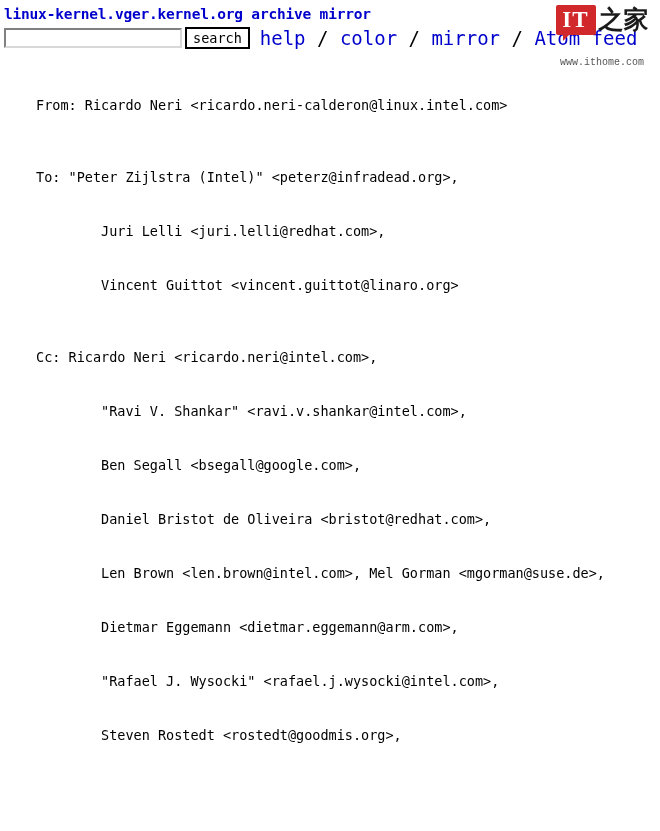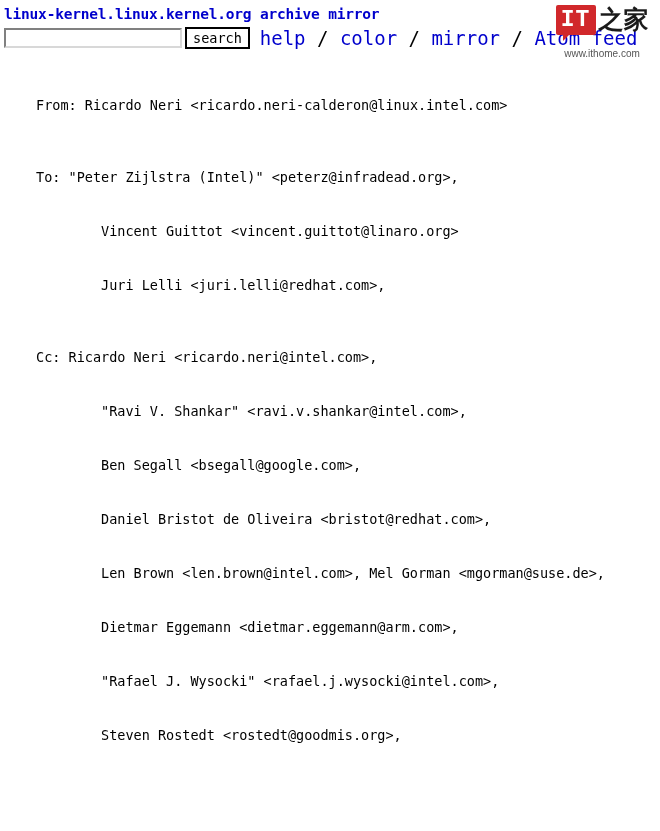--- a/index.html
+++ b/index.html
@@ -87,21 +87,21 @@
     display: flex;
     align-items: center;
     justify-content: center;
     height: 36px;
     gap: 3px;
   }
   .logo-box {
     position: relative;
     background: #d1282b;
     color: #ffffff;
-    font-family: Liberation Mono, monospace;
+    font-family: Liberation Serif, serif;
     font-weight: bold;
     font-size: 23px;
     line-height: 30px;
     width: 40px;
     height: 30px;
     letter-spacing: 1px;
     border-radius: 2px;
   }
   .logo-box::after {
     content: "";
@@ -113,25 +113,25 @@
     border-bottom: 7px solid transparent;
   }
   .logo-cn {
     font-family: Liberation Serif, serif;
     font-size: 25px;
     line-height: 30px;
     color: #1a1a1a;
     font-weight: bold;
   }
   .logo-url {
-    font-family: Liberation Sans, sans-serif;
+    font-family: Liberation Mono, monospace;
     font-size: 10px;
     line-height: 12px;
     color: #555555;
-    margin-top: 10px;
+    margin-top: 19px;
     text-align: center;
   }
 
   
   .mail {
     margin-top: 10px;
     white-space: pre;
   }
   .mail-line { white-space: pre; margin-left: 32px; }
 </style>
@@ -141,34 +141,34 @@
 <div id="page">
 
   <div class="logo">
     <div class="logo-row">
       <div class="logo-box">IT</div>
       <div class="logo-cn">之家</div>
     </div>
     <div class="logo-url">www.ithome.com</div>
   </div>
 
-  <div class="archive-title">linux-kernel.linux.kernel.org archive mirror</div>
+  <div class="archive-title">linux-kernel.vger.kernel.org archive mirror</div>
 
   <div class="search-row">
     <input class="search-input" type="text" value="" style="">
     <button class="search-btn">search</button>
     <span class="hdr-links"><a class="lnk" href="#">help</a><span class="sep"> / </span><a class="lnk" href="#">color</a><span class="sep"> / </span><a class="lnk" href="#">mirror</a><span class="sep"> / </span><a class="lnk" href="#">Atom feed</a></span>
   </div>
 
   <div class="mail">
     <div class="mail-line"><span>From:</span><span> Ricardo Neri &lt;ricardo.neri-calderon@linux.intel.com&gt;</span></div>
 
     <div class="mail-line"><span>To:</span><span> "Peter Zijlstra (Intel)" &lt;peterz@infradead.org&gt;,</span></div>
+    <div class="mail-line">        Juri Lelli &lt;juri.lelli@redhat.com&gt;,</div>
     <div class="mail-line">        Vincent Guittot &lt;vincent.guittot@linaro.org&gt;</div>
-    <div class="mail-line">        Juri Lelli &lt;juri.lelli@redhat.com&gt;,</div>
 
     <div class="mail-line"><span>Cc:</span><span> Ricardo Neri &lt;ricardo.neri@intel.com&gt;,</span></div>
     <div class="mail-line">        "Ravi V. Shankar" &lt;ravi.v.shankar@intel.com&gt;,</div>
     <div class="mail-line">        Ben Segall &lt;bsegall@google.com&gt;,</div>
     <div class="mail-line">        Daniel Bristot de Oliveira &lt;bristot@redhat.com&gt;,</div>
     <div class="mail-line">        Len Brown &lt;len.brown@intel.com&gt;, Mel Gorman &lt;mgorman@suse.de&gt;,</div>
     <div class="mail-line">        Dietmar Eggemann &lt;dietmar.eggemann@arm.com&gt;,</div>
     <div class="mail-line">        "Rafael J. Wysocki" &lt;rafael.j.wysocki@intel.com&gt;,</div>
     <div class="mail-line">        Steven Rostedt &lt;rostedt@goodmis.org&gt;,</div>
     

